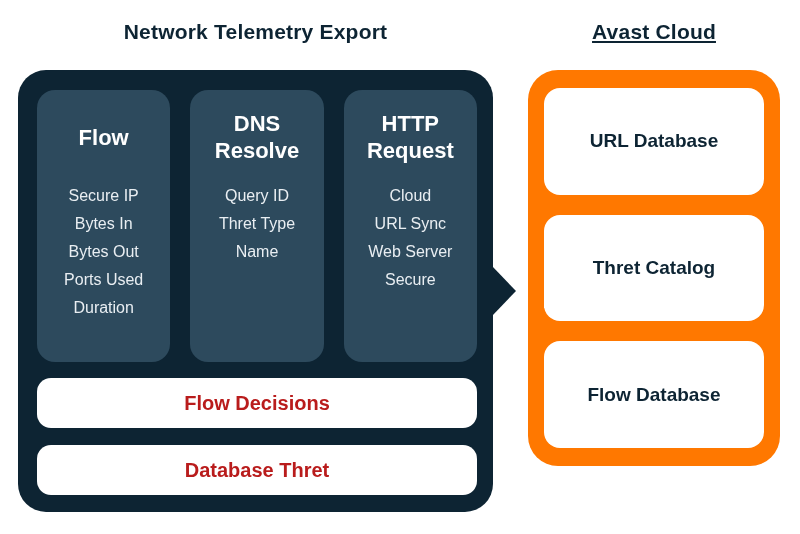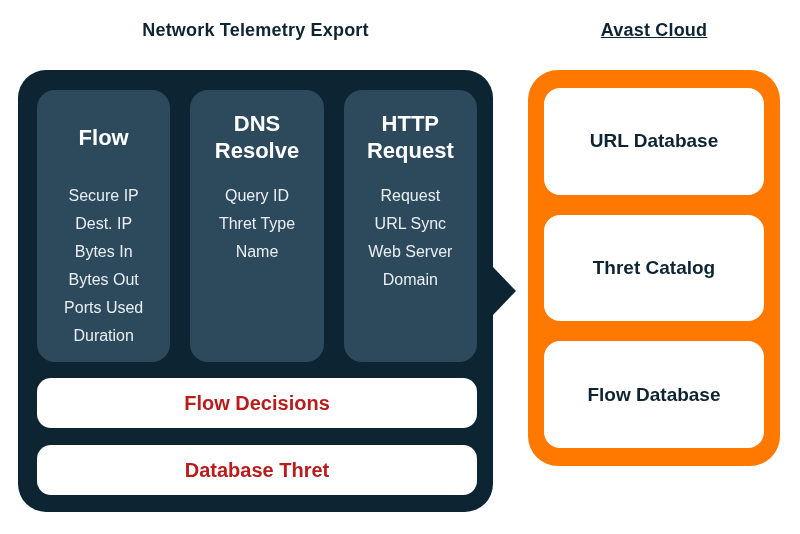--- a/index.html
+++ b/index.html
@@ -9,21 +9,21 @@
     height: 534px;
     background: #ffffff;
     font-family: "Liberation Sans", sans-serif;
     overflow: hidden;
   }
 
   
   .panel-title {
     position: absolute;
     top: 20px;
-    font-size: 18px;
+    font-size: 21px;
     font-weight: bold;
     color: #0d2433;
     text-align: center;
     letter-spacing: 0.2px;
   }
   .panel-title.left  { left: 18px;  width: 475px; }
   .panel-title.right { left: 528px; width: 252px; text-decoration: underline; }
 
   
   .telemetry-panel {
@@ -139,43 +139,42 @@
 
   <div class="panel-title right">Avast Cloud</div>
 
   <div class="telemetry-panel">
     <div class="slate-cards">
 
       <div class="slate-card">
         <div class="slate-heading">Flow</div>
         <div class="slate-list">
           <div class="field">Secure IP</div>
-          <div class="field">Dest. IP</div>
           <div class="field">Bytes In</div>
           <div class="field">Bytes Out</div>
           <div class="field">Ports Used</div>
           <div class="field">Duration</div>
         </div>
       </div>
 
       <div class="slate-card">
         <div class="slate-heading">DNS Resolve</div>
         <div class="slate-list">
           <div class="field">Query ID</div>
           <div class="field">Thret Type</div>
           <div class="field">Name</div>
         </div>
       </div>
 
       <div class="slate-card">
         <div class="slate-heading">HTTP Request</div>
         <div class="slate-list">
-          <div class="field">Request</div>
+          <div class="field">Cloud</div>
           <div class="field">URL Sync</div>
-          <div class="field">Web Server Domain</div>
+          <div class="field">Web Server Secure</div>
         </div>
       </div>
 
     </div>
 
     <div class="white-bar decisions">Flow Decisions</div>
     <div class="white-bar sync">Database Thret</div>
   </div>
 
   <div class="connector-arrow"></div>

